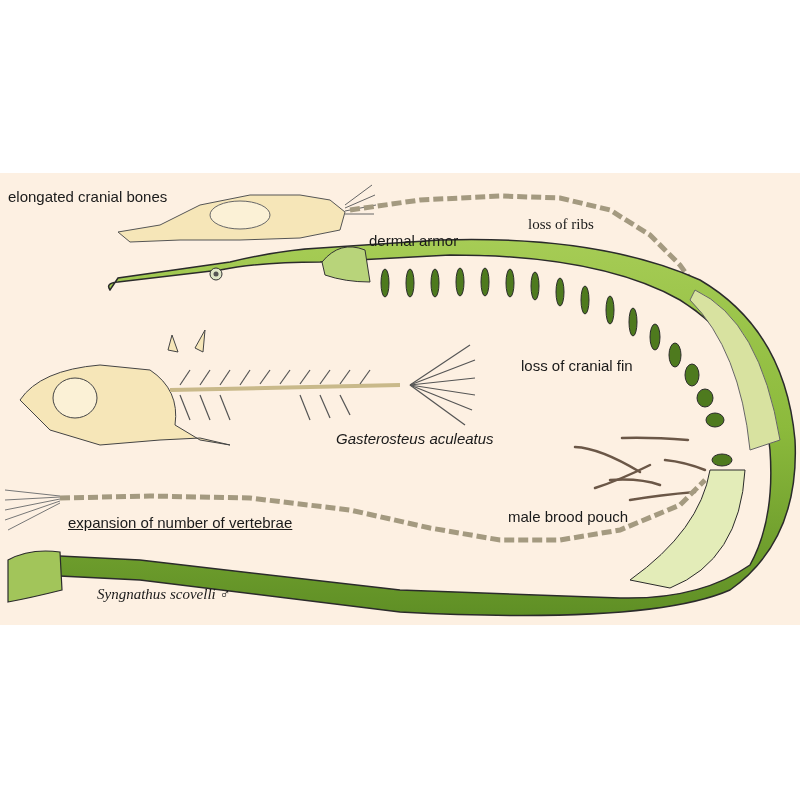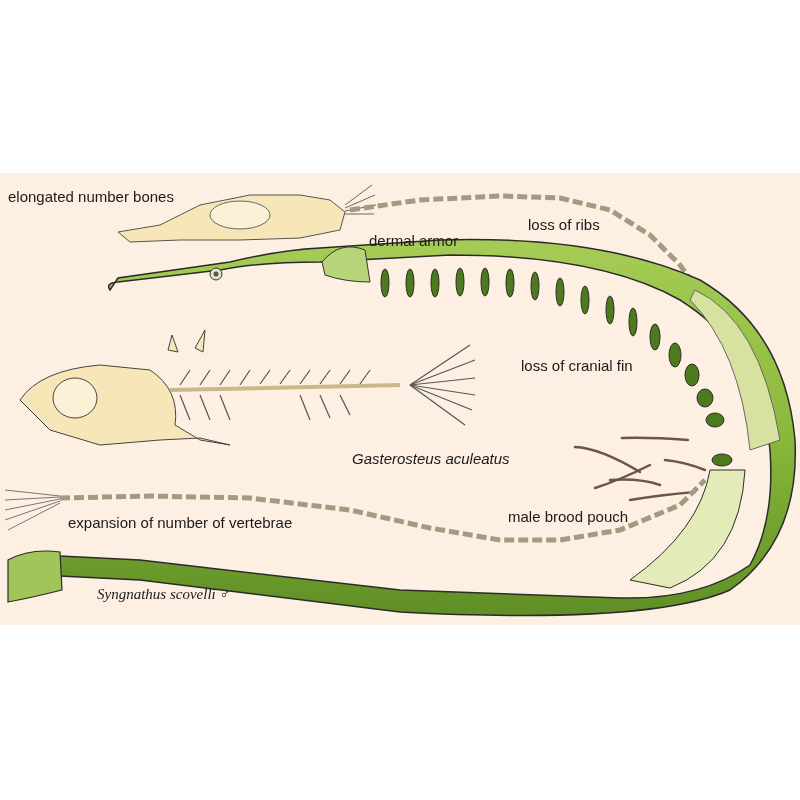--- a/index.html
+++ b/index.html
@@ -117,20 +117,20 @@
       <line x1="410" y1="385" x2="470" y2="345"></line>
         <line x1="410" y1="385" x2="475" y2="360"></line>
       <line x1="410" y1="385" x2="475" y2="378"></line>
         <line x1="410" y1="385" x2="475" y2="395"></line>
       <line x1="410" y1="385" x2="472" y2="410"></line>
         <line x1="410" y1="385" x2="465" y2="425"></line>
     </g>
   </g>
 </svg>
 
-<div class="lbl" style="left:8px; top:188px;">elongated number bones</div>
-<div class="lbl" style="left:528px; top:216px;">loss of ribs</div>
+<div class="lbl" style="left:8px; top:188px;">elongated cranial bones</div>
+<div class="lbl" style="left:528px; top:216px;font-family:Liberation Serif, serif;">loss of ribs</div>
 <div class="lbl" style="left:369px; top:232px;">dermal armor</div>
 <div class="lbl" style="left:521px; top:357px;">loss of cranial fin</div>
-<div class="lbl it" style="left:336px; top:450px;margin-left:16px;">Gasterosteus aculeatus</div>
-<div class="lbl" style="left:68px; top:514px;">expansion of number of vertebrae</div>
+<div class="lbl it" style="left:336px; top:430px;">Gasterosteus aculeatus</div>
+<div class="lbl" style="left:68px; top:514px;text-decoration:underline;">expansion of number of vertebrae</div>
 <div class="lbl" style="left:508px; top:508px;">male brood pouch</div>
 <div class="lbl it" style="left:97px; top:586px;font-family:Liberation Serif, serif;">Syngnathus scovelli ♂</div>
 
 </body></html>

